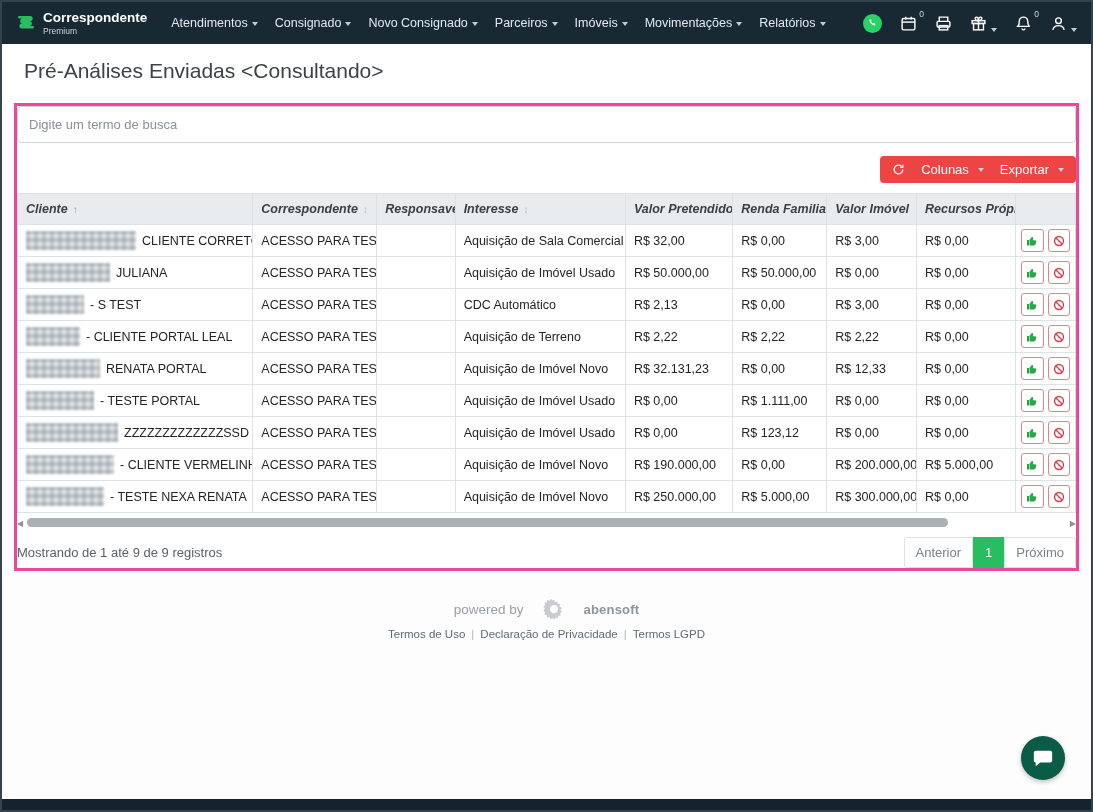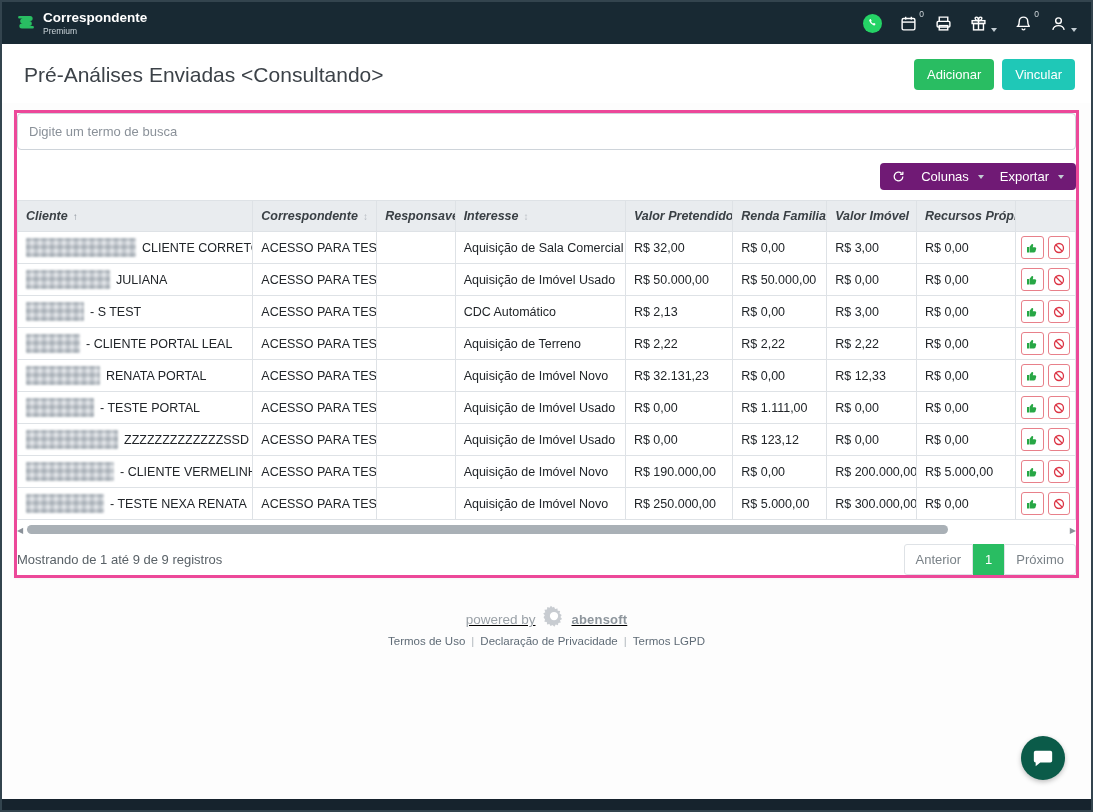--- a/index.html
+++ b/index.html
@@ -26,21 +26,21 @@
   .header-buttons { display:flex; gap:8px; }
   .btn { border:none; border-radius:4px; color:#fff; font-size:13px; padding:8px 13px; cursor:pointer; font-family:inherit; }
   .btn-green { background:#29bd62; }
   .btn-teal { background:#1fc8b7; }
 
   
   .card { margin:7px 12px; background:#fff; border:3px solid #ec4899; box-shadow:0 1px 2px rgba(0,0,0,.04); }
   .search-input { width:100%; padding:10px 11px; font-size:13px; border:1px solid #ced4da; border-radius:4px; color:#495057; font-family:inherit; }
   .search-input::placeholder { color:#8a9199; }
   .toolbar-row { display:flex; justify-content:flex-end; margin-top:13px; margin-bottom:10px; }
-  .dark-toolbar { background:#701a75; border-radius:4px; display:flex; align-items:center; padding:6px 12px; gap:16px; color:#fff; font-size:13px; }
+  .dark-toolbar { background:#ef4444; border-radius:4px; display:flex; align-items:center; padding:6px 12px; gap:16px; color:#fff; font-size:13px; }
   .dark-toolbar .tool { display:flex; align-items:center; gap:5px; cursor:pointer; }
 
   
   table { width:100%; border-collapse:collapse; table-layout:fixed; font-size:12.5px; color:#212529; }
   th, td { border:1px solid #dee2e6; padding:6px 8px; text-align:left; white-space:nowrap; overflow:hidden; }
   th { background:#e9ecef; color:#3a4045; font-weight:bold; font-size:12.5px; padding:8px 8px; position:relative;font-style:italic; }
   .sort { color:#8a9199; font-size:10px; margin-left:5px; }
   .sort.both { opacity:.55; }
   td.money { }
   .cliente-cell { display:flex; align-items:center; gap:6px; }
@@ -68,21 +68,21 @@
   .card-footer { display:flex; justify-content:space-between; align-items:center; margin-top:8px; }
   .records-info { font-size:13px; color:#5a6268; }
   .pagination { display:flex; }
   .page-btn { border:1px solid #dee2e6; background:#fff; color:#7a8288; font-size:13px; padding:7px 11px; cursor:pointer; font-family:inherit; }
   .page-btn.prev { border-radius:3px 0 0 3px; }
   .page-btn.next { border-radius:0 3px 3px 0; }
   .page-btn.active { background:#29bd62; border-color:#29bd62; color:#fff; }
 
   
   .site-footer { text-align:center; margin-top:27px; }
-  .powered { display:flex; align-items:flex-end; justify-content:center; gap:7px;text-decoration:underline; }
+  .powered { display:flex; align-items:center; justify-content:center; gap:19px; }
   .powered-text { color:#9aa1a7; font-size:13.5px; }
   .abensoft { color:#8d959c; font-weight:bold; font-size:13px; letter-spacing:.2px; }
   .legal-links { margin-top:8px; font-size:11.5px; color:#5f6b76; }
   .legal-links a { color:#5f6b76; text-decoration:none; cursor:pointer; }
   .legal-sep { color:#b0b7bc; margin:0 6px; }
 
   
   .chat-fab { position:absolute; right:26px; bottom:30px; width:44px; height:44px; border-radius:50%; background:#0b5b49; border:none; display:flex; align-items:center; justify-content:center; cursor:pointer; box-shadow:0 2px 5px rgba(0,0,0,.25); }
   .bottom-bar { position:absolute; left:0; right:0; bottom:0; height:11px; background:#16232d; }
 </style>
@@ -94,20 +94,29 @@
   <nav class="navbar">
     <div class="brand">
       <svg width="20" height="20" viewBox="0 0 24 24">
         <path d="M4 5h13c2 0 2 3 0 3H8c-2 0-2 3 0 3h8c2 0 2 3 0 3H7c-2 0-2 3 0 3h13" fill="none" stroke="#29bd62" stroke-width="3" stroke-linecap="round"></path>
       </svg>
       <span class="brand-text">
         <span class="brand-name">Correspondente</span>
         <span class="brand-sub">Premium</span>
       </span>
     </div>
+    <ul class="menu">
+        <li>Atendimentos<span class="caret"></span></li>
+        <li>Consignado<span class="caret"></span></li>
+        <li>Novo Consignado<span class="caret"></span></li>
+        <li>Parceiros<span class="caret"></span></li>
+        <li>Imóveis<span class="caret"></span></li>
+        <li>Movimentações<span class="caret"></span></li>
+        <li>Relatórios<span class="caret"></span></li>
+      </ul>
     <div class="nav-icons">
       <span class="nav-ic">
         <span class="wa-circle">
           <svg width="11" height="11" viewBox="0 0 24 24" fill="#fff">
               <path d="M6.6 2.8c.5-.5 1.3-.5 1.7.1l1.6 2.3c.3.5.3 1.1-.1 1.5l-.9 1c.7 1.6 2.8 3.7 4.4 4.4l1-.9c.4-.4 1-.4 1.5-.1l2.3 1.6c.6.4.7 1.2.1 1.7l-1.3 1.3c-.5.5-1.2.7-1.9.5-2.3-.7-4.6-2.1-6.5-4S5.4 8 4.7 5.7c-.2-.7 0-1.4.5-1.9z"></path>
             </svg>
         </span>
       </span>
       <span class="nav-ic">
         <svg width="17" height="17" viewBox="0 0 24 24" fill="none" stroke="#fff" stroke-width="2">
@@ -146,24 +155,20 @@
             <circle cx="12" cy="8" r="4"></circle>
             <path d="M4 21c1-5 5-6 8-6s7 1 8 6"></path>
           </svg>
         <span class="caret"></span>
       </span>
     </div>
   </nav>
 
   <div class="page-header">
     <h1 class="page-title">Pré-Análises Enviadas &lt;Consultando&gt;</h1>
-    <div class="header-buttons">
-      <button class="btn btn-green">Adicionar</button>
-      <button class="btn btn-teal">Vincular</button>
-    </div>
   </div>
 
   <div class="card">
     <input class="search-input" type="text" placeholder="Digite um termo de busca" style="">
 
     <div class="toolbar-row">
       <div class="dark-toolbar">
         <span class="tool">
           <svg width="13" height="13" viewBox="0 0 24 24" fill="none" stroke="#fff" stroke-width="2.4">
               <path d="M20 12a8 8 0 1 1-2.3-5.6"></path>

